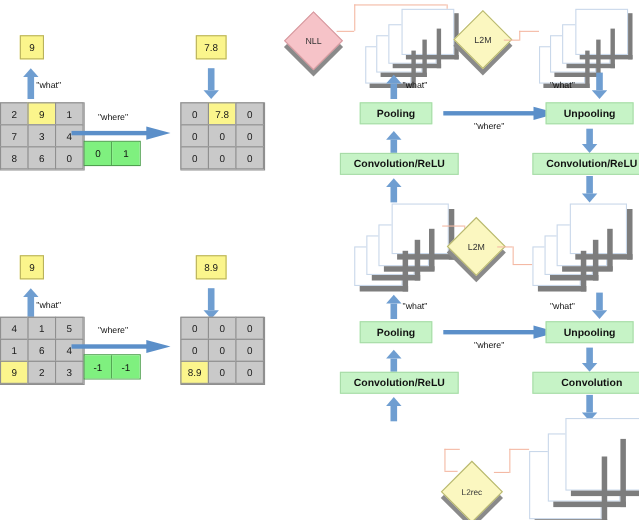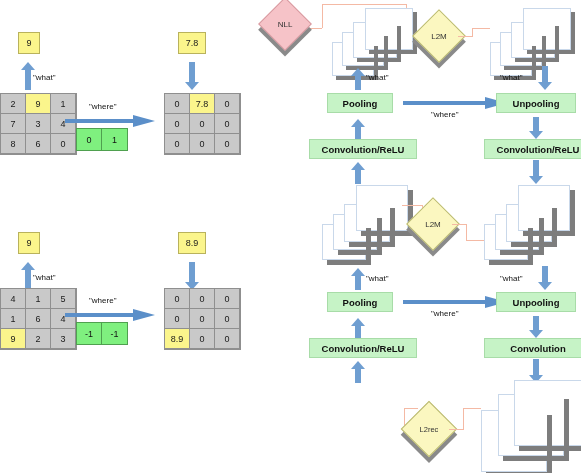--- a/index.html
+++ b/index.html
@@ -268,21 +268,21 @@
       <div class="cell">0</div>
       <div class="cell">0</div>
     </div>
 
   <div class="conn h" style="left:322px; top:4px; width:84px;"></div>
   <div class="conn v" style="left:322px; top:4px; height:24px;"></div>
   <div class="conn h" style="left:306px; top:28px; width:16px;"></div>
   <div class="conn v" style="left:406px; top:4px; height:32px;"></div>
   <div class="conn h" style="left:406px; top:36px; width:14px;"></div>
 
-  <div class="diamond" style="left:266px; top:5px; width:38px; height:38px;">
+  <div class="diamond" style="left:266px; top:18px; width:38px; height:38px;">
     <div class="shadow"></div>
     <div class="shape" style="background:#f6c3c8; border-color:#d79aa0;"></div>
     <div class="txt">NLL</div>
   </div>
 
   <div class="stack" style="left:332px; top:6px; width:98px; height:72px;">
     <div class="sheet" style="left:0px;  top:36px; width:42px; height:34px;"></div>
     <div class="sheet" style="left:10px; top:26px; width:42px; height:34px;"></div>
     <div class="sheet" style="left:21px; top:16px; width:44px; height:36px;"></div>
     <div class="sheet front" style="left:33px; top:2px; width:48px; height:42px;"></div>
@@ -449,21 +449,21 @@
   <div class="arrow-down" style="left:529px; top:359px; height:24px;">
     <div class="shaft" style="top:0; bottom:8px;"></div>
     <div class="head"></div>
   </div>
 
 
   <div class="conn h" style="left:404px; top:408px; width:14px;"></div>
   <div class="conn v" style="left:404px; top:408px; height:20px;"></div>
   <div class="conn h" style="left:404px; top:428px; width:12px;"></div>
 
-  <div class="diamond" style="left:409px; top:409px; width:40px; height:40px;">
+  <div class="diamond" style="left:409px; top:427px; width:40px; height:40px;">
     <div class="shadow"></div>
     <div class="shape" style="background:#fbf7c0;"></div>
     <div class="txt" style="font-size:7.5px;">L2rec</div>
   </div>
 
   <div class="conn h" style="left:449px; top:429px; width:14px;"></div>
   <div class="conn v" style="left:463px; top:408px; height:22px;"></div>
   <div class="conn h" style="left:463px; top:408px; width:18px;"></div>
 
   <div class="stack" style="left:481px; top:380px; width:120px; height:93px;">

